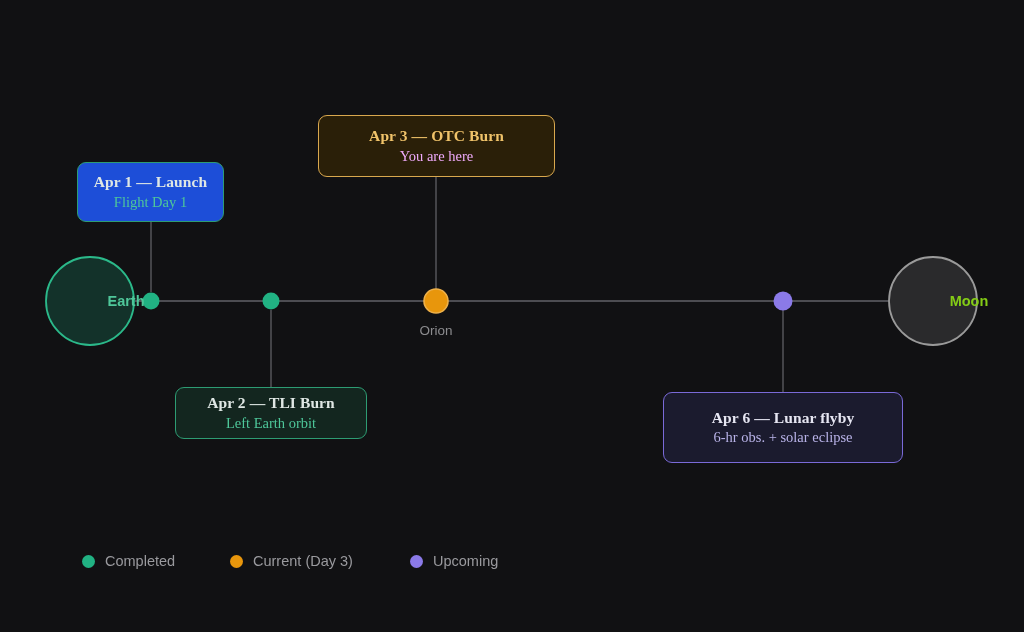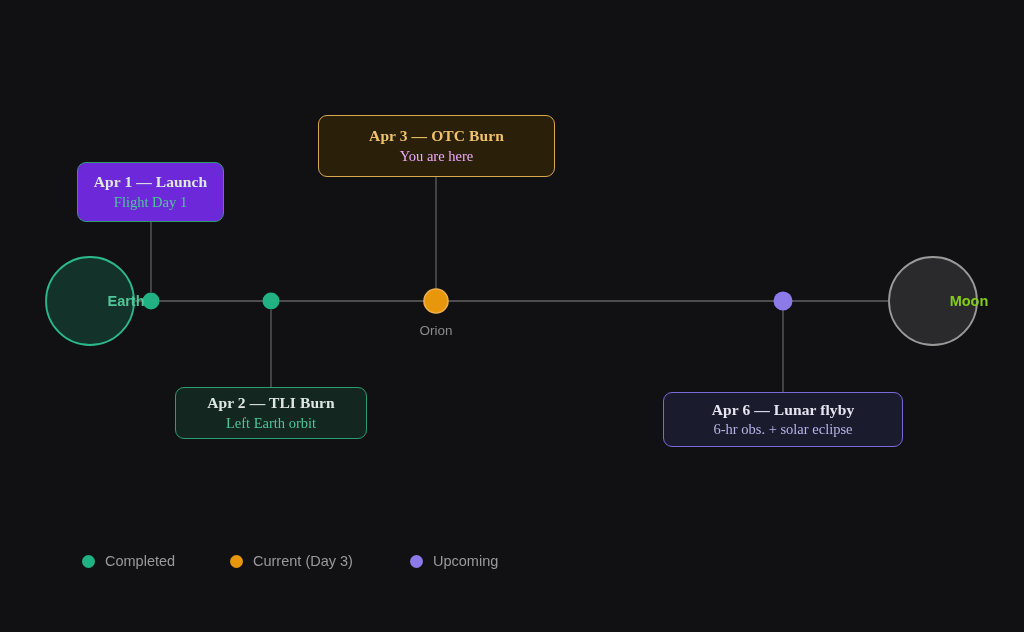--- a/index.html
+++ b/index.html
@@ -124,36 +124,36 @@
     <circle id="node-3" cx="783" cy="301" r="9.5" fill="#8b7ae8"></circle>
 
     <circle id="craft-dot" cx="436" cy="301" r="12" fill="#e8960c" stroke="#edb04a" stroke-width="1.6"></circle>
   </svg>
 
   <div class="body-label" id="body-label-0" style="left: 90px; top: 301px; color: rgb(79, 199, 154);">Earth</div>
   <div class="body-label" id="body-label-1" style="left: 933px; top: 301px; color: #84cc16;">Moon</div>
 
   <div class="craft-label" id="craft-label" style="left: 436px; top: 323px; color: rgb(139, 139, 142);">Orion</div>
 
-  <div class="card" id="card-0" style="left: 77px; top: 162px; width: 147px; height: 60px; background: #6d28d9; border-color: rgb(45, 156, 115);">
+  <div class="card" id="card-0" style="left: 77px; top: 162px; width: 147px; height: 60px; background: #1d4ed8; border-color: rgb(45, 156, 115);">
     <div class="card-title" style="color: rgb(223, 231, 228);">Apr 1 — Launch</div>
     <div class="card-sub" style="color: rgb(78, 199, 154);">Flight Day 1</div>
   </div>
 
   <div class="card" id="card-1" style="left: 175px; top: 387px; width: 192px; height: 52px; background: rgb(19, 38, 31); border-color: rgb(45, 156, 115);">
     <div class="card-title" style="color: rgb(223, 231, 228);">Apr 2 — TLI Burn</div>
     <div class="card-sub" style="color: rgb(78, 199, 154);">Left Earth orbit</div>
   </div>
 
   <div class="card" id="card-2" style="left: 318px; top: 115px; width: 237px; height: 62px; background: rgb(42, 31, 8); border-color: rgb(217, 168, 78);">
     <div class="card-title" style="color: rgb(240, 195, 106);">Apr 3 — OTC Burn</div>
     <div class="card-sub" style="color: #f0abfc;">You are here</div>
   </div>
 
-  <div class="card" id="card-3" style="left: 663px; top: 392px; width: 240px; height: 55px; background: rgb(27, 27, 46); border-color: rgb(122, 106, 216);">
+  <div class="card" id="card-3" style="left: 663px; top: 392px; width: 240px; height: 71px; background: rgb(27, 27, 46); border-color: rgb(122, 106, 216);">
     <div class="card-title" style="color: rgb(230, 230, 242);">Apr 6 — Lunar flyby</div>
     <div class="card-sub" style="color: rgb(185, 179, 232);">6-hr obs. + solar eclipse</div>
   </div>
 
   <div id="legend" style="display: block; position: absolute; height: 20px;">
     <div class="legend-item" id="leg-0" style="margin-left: 0px; position: absolute; left: 0px; top: 0px; padding-left: 24px;">
       <span class="legend-swatch" id="leg-dot-0" style="background: rgb(33, 178, 131);"></span>
       <span class="legend-label">Completed</span>
     </div>
     <div class="legend-item" id="leg-1" style="margin-left: 0px; position: absolute; left: 172px; top: 0px;">

